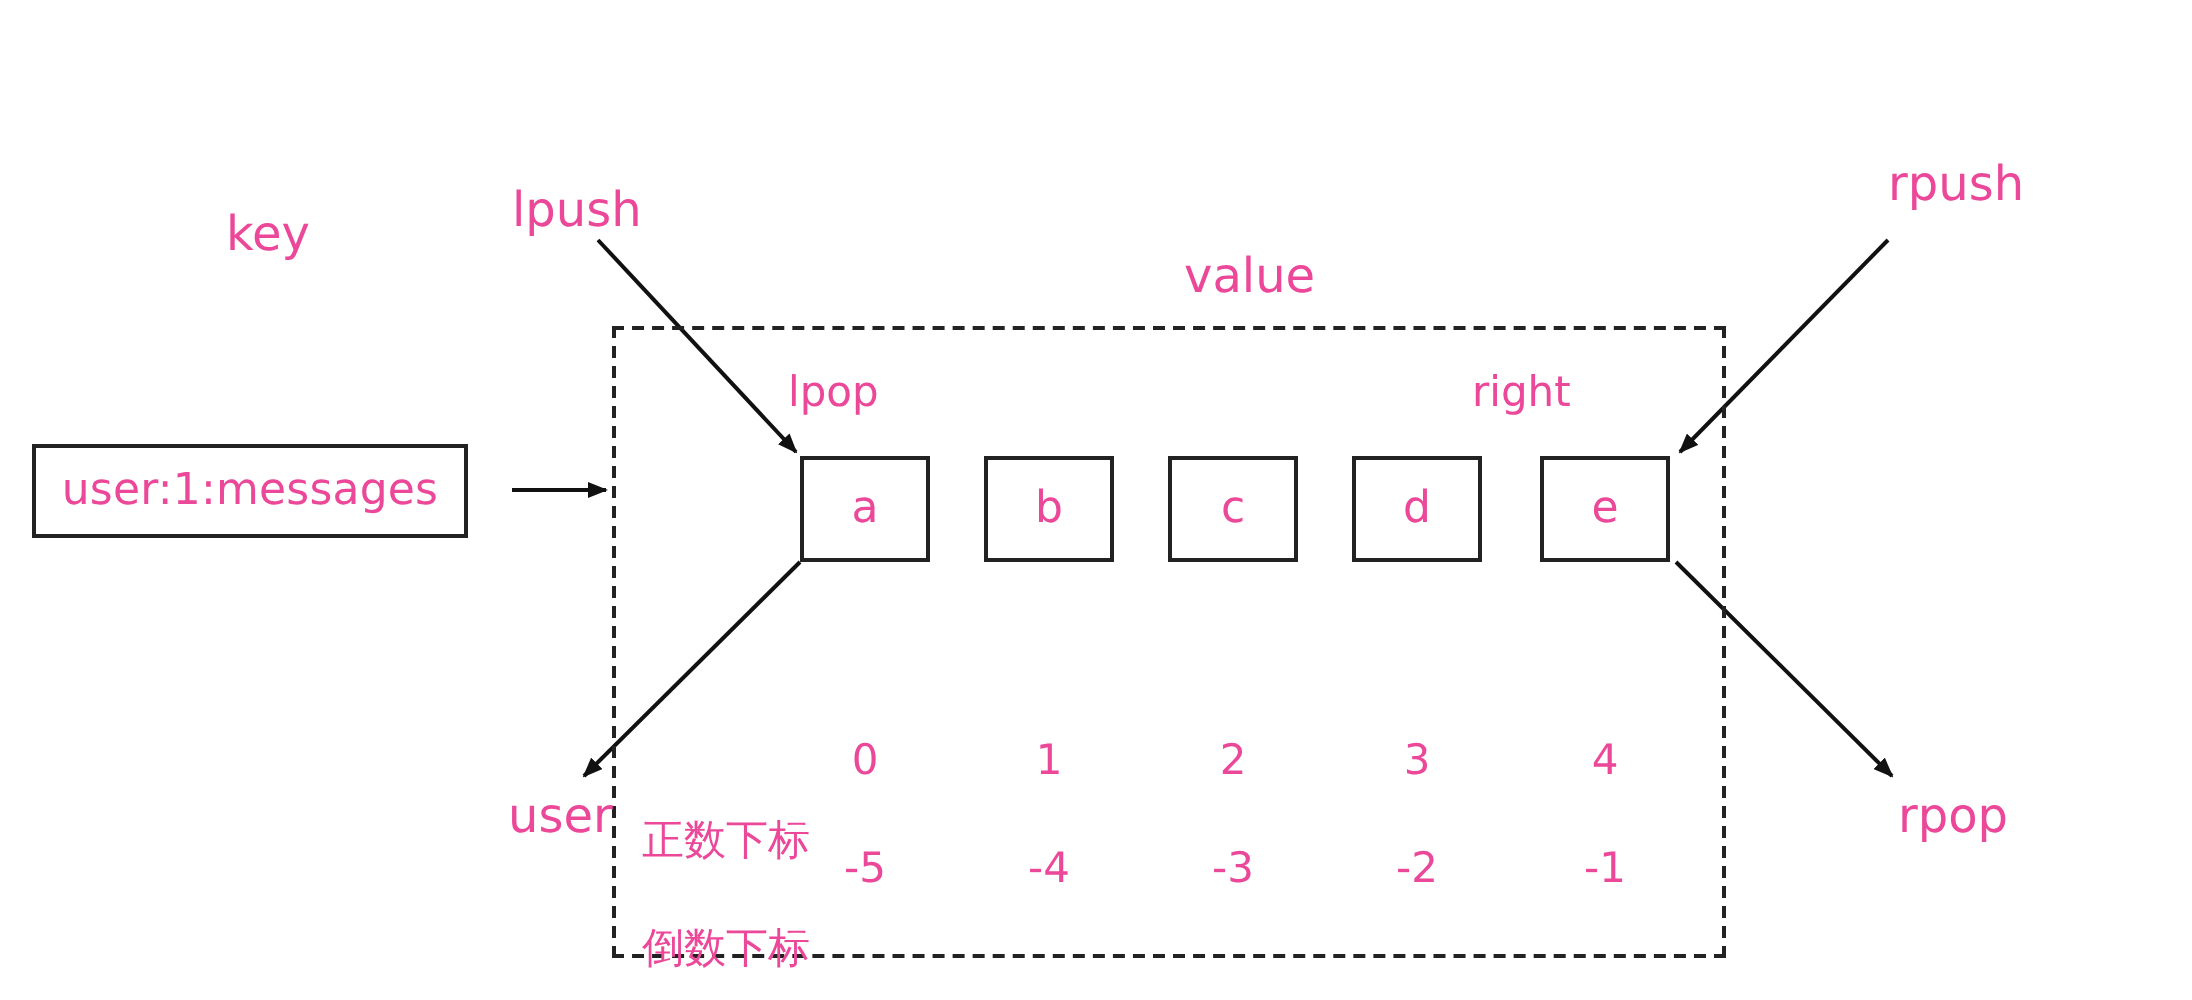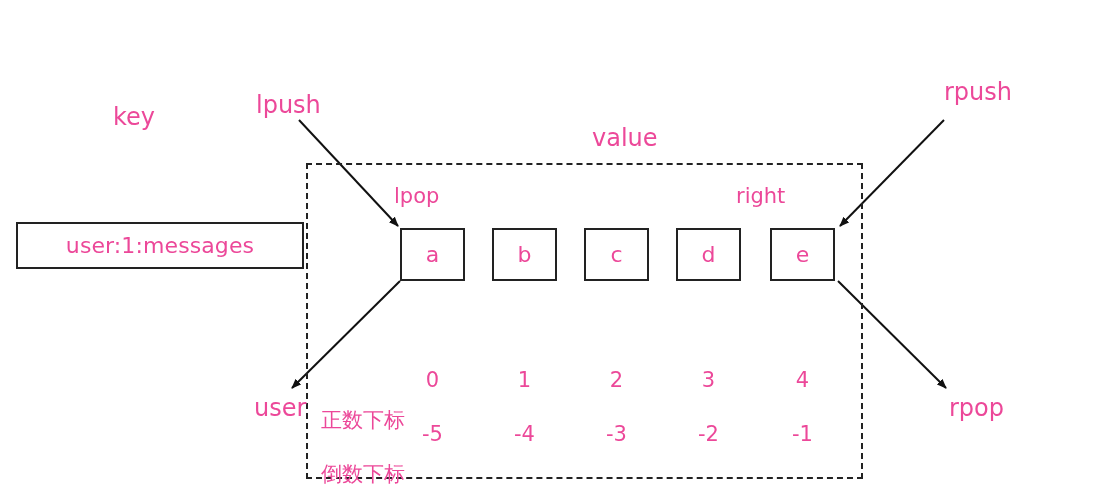--- a/index.html
+++ b/index.html
@@ -35,21 +35,21 @@
     border: 2px dashed #222222;
     box-sizing: border-box;
     background: transparent;
   }
 
   
   .key-box {
     position: absolute;
     left: 16px;
     top: 222px;
-    width: 288px;
+    width: 218px;
     height: 47px;
     border: 2px solid #222222;
     box-sizing: border-box;
     display: flex;
     align-items: center;
     justify-content: center;
     background: #ffffff;
     font-size: 22px;
     letter-spacing: 0.1px;
   }

